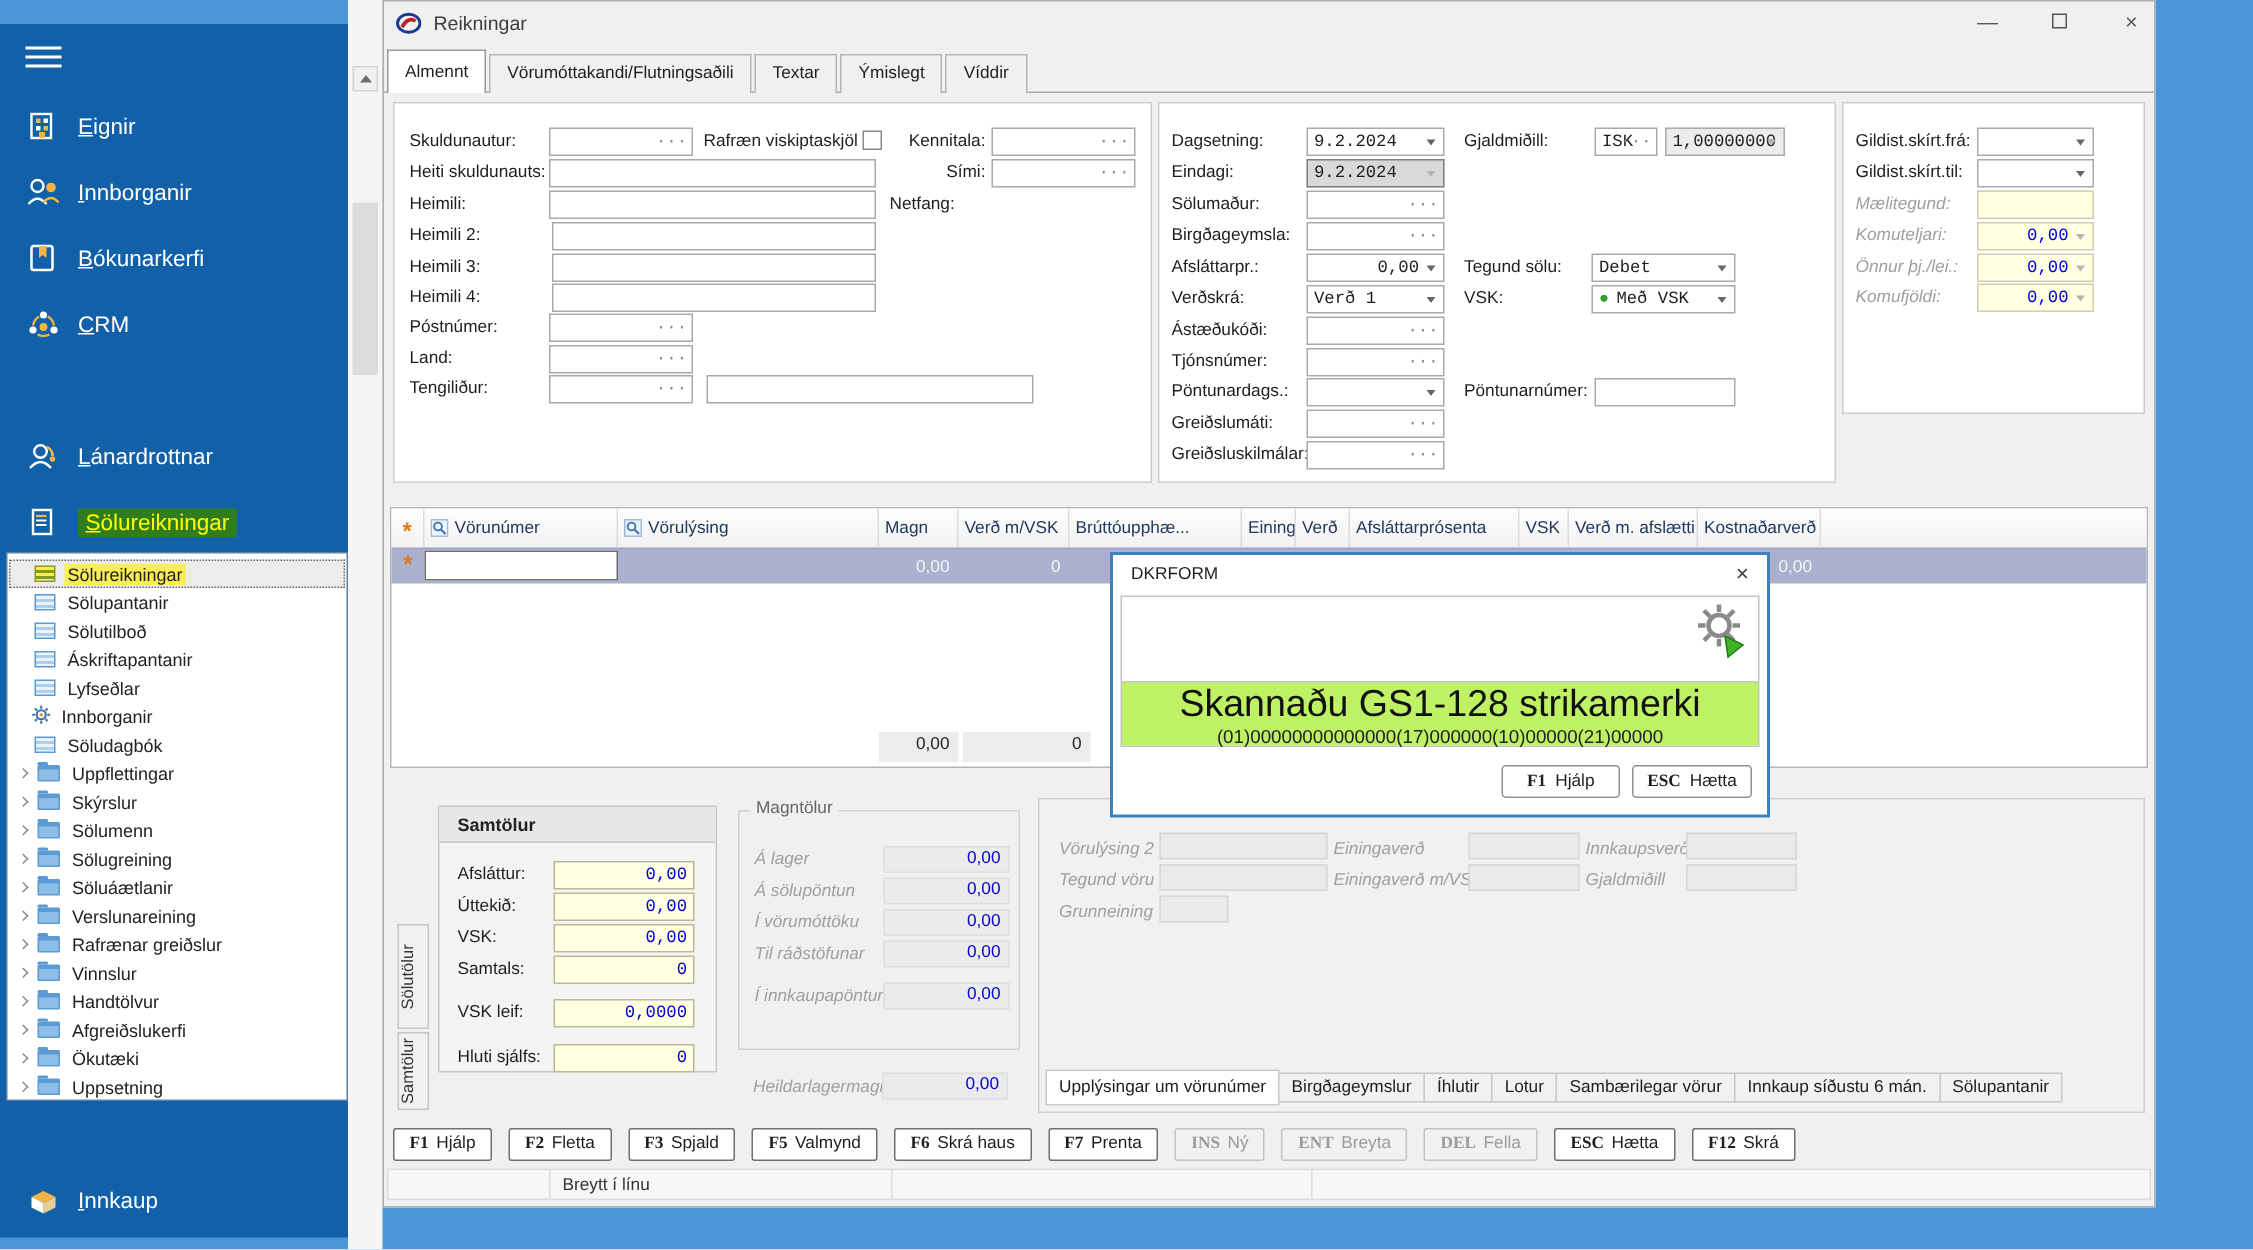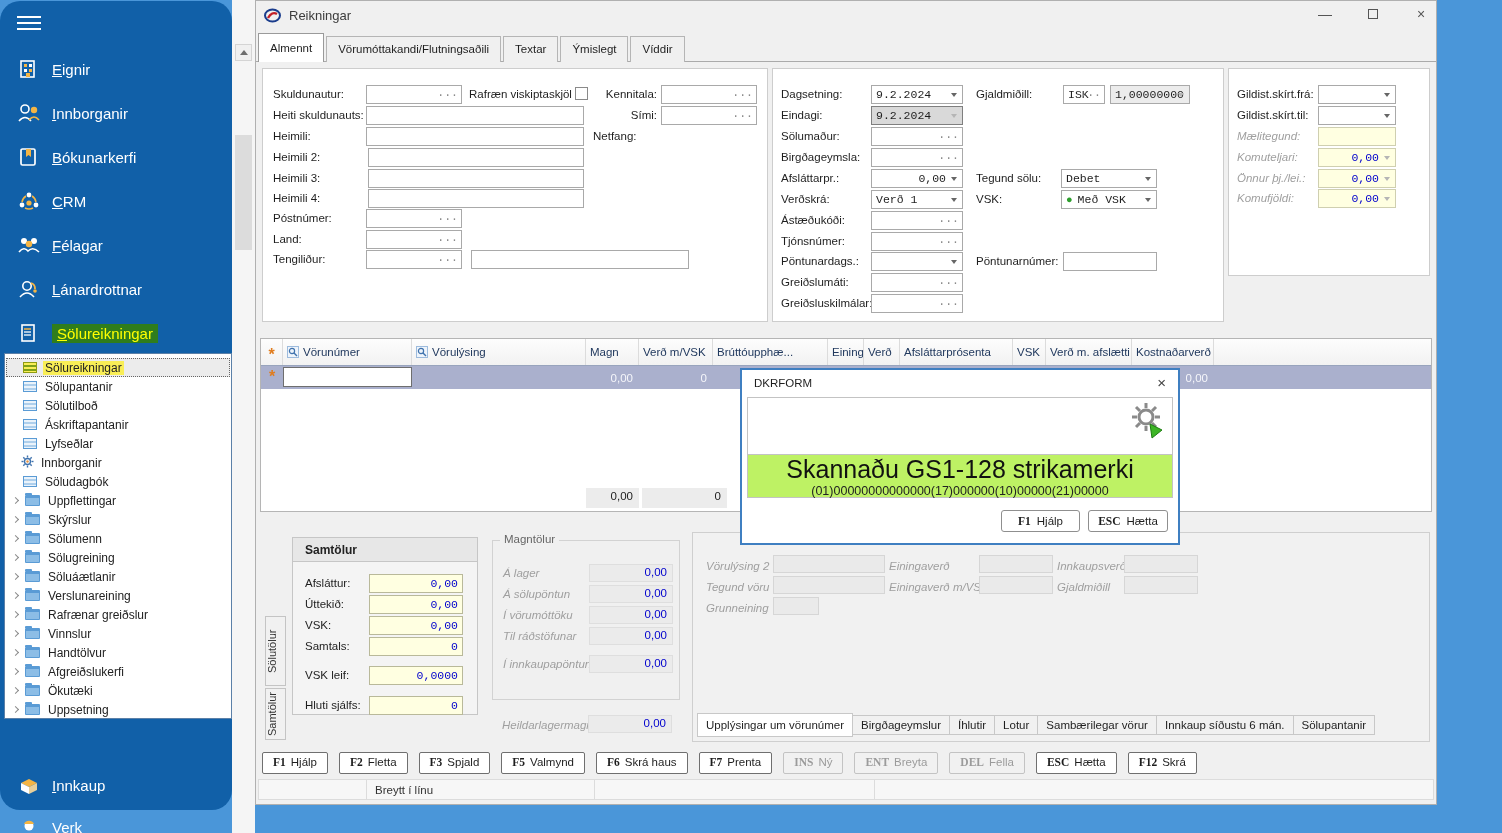--- a/index.html
+++ b/index.html
@@ -2,21 +2,21 @@
 <html><head>
 <meta charset="utf-8">
 <style>
   * { margin:0; padding:0; box-sizing:border-box; }
   html,body { width:1502px; height:833px; }
   #page { position:relative; width:1502px; height:833px; background:#4a96d9; overflow:hidden;
           font-family:"Liberation Sans", sans-serif; font-size:11.5px; color:#1e1e1e; }
   .abs { position:absolute; }
 
   
-  #sidebar { position:absolute; left:0; top:1px; width:232px; height:809px; background:#1160a8;border-radius:20px; }
+  #sidebar { position:absolute; left:0; top:16px; width:232px; height:809px; background:#1160a8; }
   #hamburger { position:absolute; left:17px; top:15px; width:24px; height:14px; cursor:pointer; }
   #hamburger span { display:block; height:2px; background:#fff; margin-bottom:4px; }
   .nav-item { position:absolute; left:0; width:232px; height:28px; display:flex; align-items:center;
               color:#fff; font-size:15px; cursor:pointer; }
   .nav-icon { width:26px; height:24px; margin-left:16px; margin-right:10px; display:flex; align-items:center; justify-content:center; }
   .nav-label { display:inline-block; }
   .nav-label::first-letter { text-decoration:underline; }
   .nav-item.active .nav-label { background:#2f7d1d; color:#ffff00; padding:1px 5px; }
 
   #tree { position:absolute; left:4px; top:352px; width:228px; height:366px; background:#fff;
@@ -174,31 +174,20 @@
       <span class="nav-icon">
         <svg width="24" height="20">
             <circle cx="12" cy="4" r="2.4" fill="#fff"></circle>
             <circle cx="5" cy="14" r="2.4" fill="#fff"></circle>
             <circle cx="19" cy="14" r="2.4" fill="#fff"></circle>
             <circle cx="12" cy="12" r="2.6" fill="#f5b544"></circle>
             <path d="M5 11 a9 9 0 0 1 4 -6 M15 5 a9 9 0 0 1 4 6 M8 17 a9 9 0 0 0 8 0" fill="none" stroke="#f5b544" stroke-width="1.5"></path>
           </svg>
       </span>
         <span class="nav-label">CRM</span>
-    </div>
-    <div class="nav-item" style="top:230px">
-      <span class="nav-icon">
-        <svg width="24" height="20">
-            <circle cx="7" cy="6" r="3" fill="#fff"></circle>
-            <circle cx="17" cy="6" r="3" fill="#fff"></circle>
-            <circle cx="12" cy="9" r="3.2" fill="#f5b544"></circle>
-            <path d="M2 17 q5 -6 9 -1 q5 -5 11 1" fill="none" stroke="#fff" stroke-width="1.6"></path>
-          </svg>
-      </span>
-        <span class="nav-label">Félagar</span>
     </div>
     <div class="nav-item" style="top:274px">
       <span class="nav-icon">
         <svg width="24" height="20">
             <circle cx="10" cy="7" r="4.2" fill="none" stroke="#fff" stroke-width="1.6"></circle>
             <path d="M3 18 q7 -8 14 0" fill="none" stroke="#fff" stroke-width="1.6"></path>
             <path d="M14 4 a6 6 0 0 1 4 6" fill="none" stroke="#f5b544" stroke-width="1.8"></path>
             <circle cx="18" cy="12" r="1.8" fill="#f5b544"></circle>
           </svg>
       </span>

